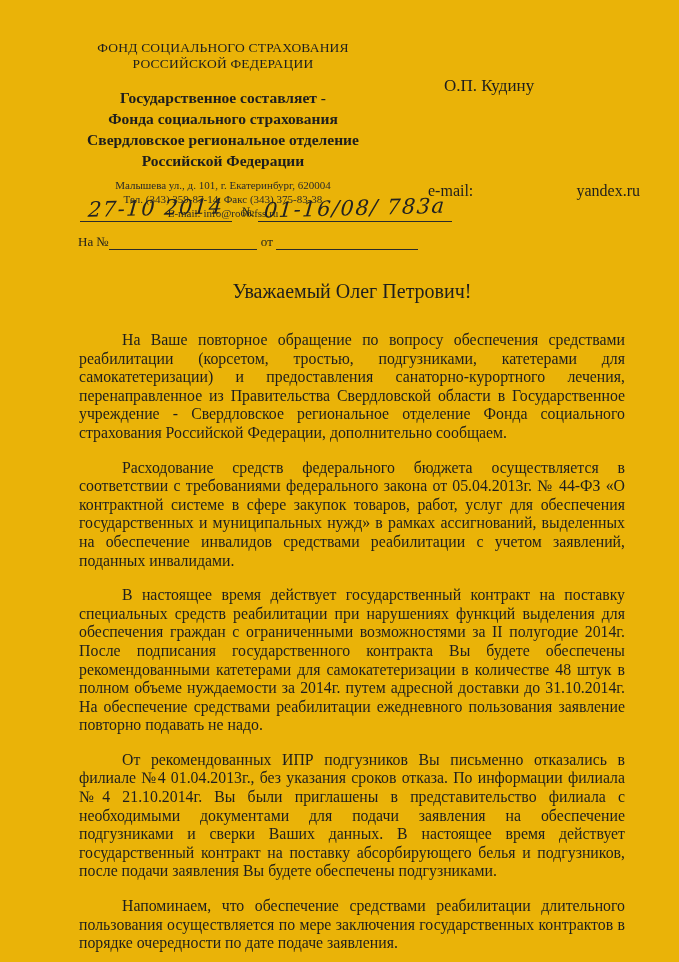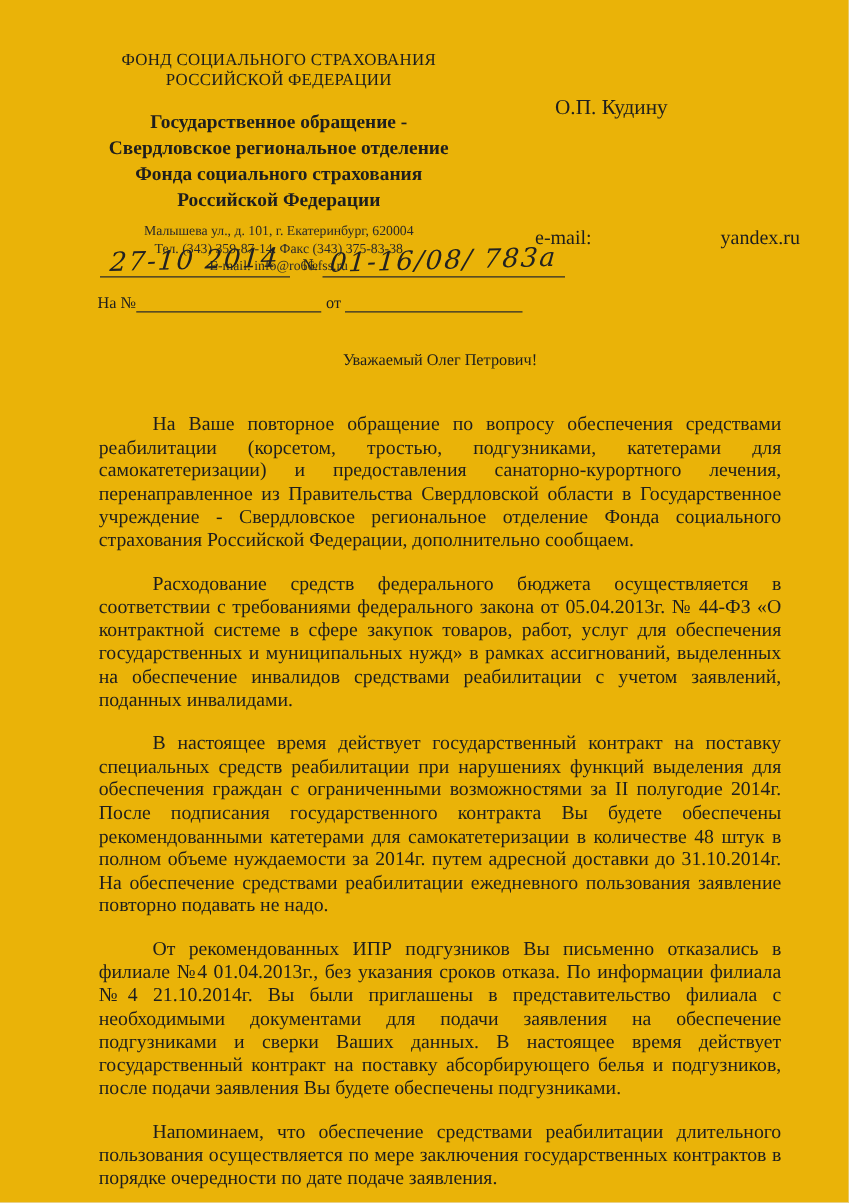--- a/index.html
+++ b/index.html
@@ -104,21 +104,21 @@
   .u1 { width: 148px; }
   .u2 { width: 142px; }
   .na-ot { padding: 0 3px 0 4px; text-align: center; }
   
   .greeting {
     position: absolute;
     left: 63px;
     top: 280px;
     width: 578px;
     text-align: center;
-    font-size: 13px;
+    font-size: 20px;
   }
   .bodytext {
     position: absolute;
     left: 63px;
     top: 315px;
     width: 578px;
     font-size: 15.8px;
     line-height: 18.6px;
     text-align: justify;
   }
@@ -129,23 +129,23 @@
 </style>
 </head>
 <body>
 
 <div class="sheet">
 
   <div class="letterhead">
     <div class="org-caps">ФОНД СОЦИАЛЬНОГО СТРАХОВАНИЯ</div>
     <div class="org-caps">РОССИЙСКОЙ ФЕДЕРАЦИИ</div>
     <div class="org-bold">
-      <div>Государственное обращение -</div>
+      <div>Государственное составляет -</div>
+      <div>Фонда социального страхования</div>
       <div>Свердловское региональное отделение</div>
-      <div>Фонда социального страхования</div>
       <div>Российской Федерации</div>
     </div>
     <div class="addr">
       <div>Малышева ул., д. 101, г. Екатеринбург, 620004</div>
       <div>Тел. (343) 359-87-14. Факс (343) 375-83-38</div>
       <div>E-mail: info@ro66.fss.ru</div>
     </div>
   </div>
 
   <div class="recipient">О.П. Кудину</div>

